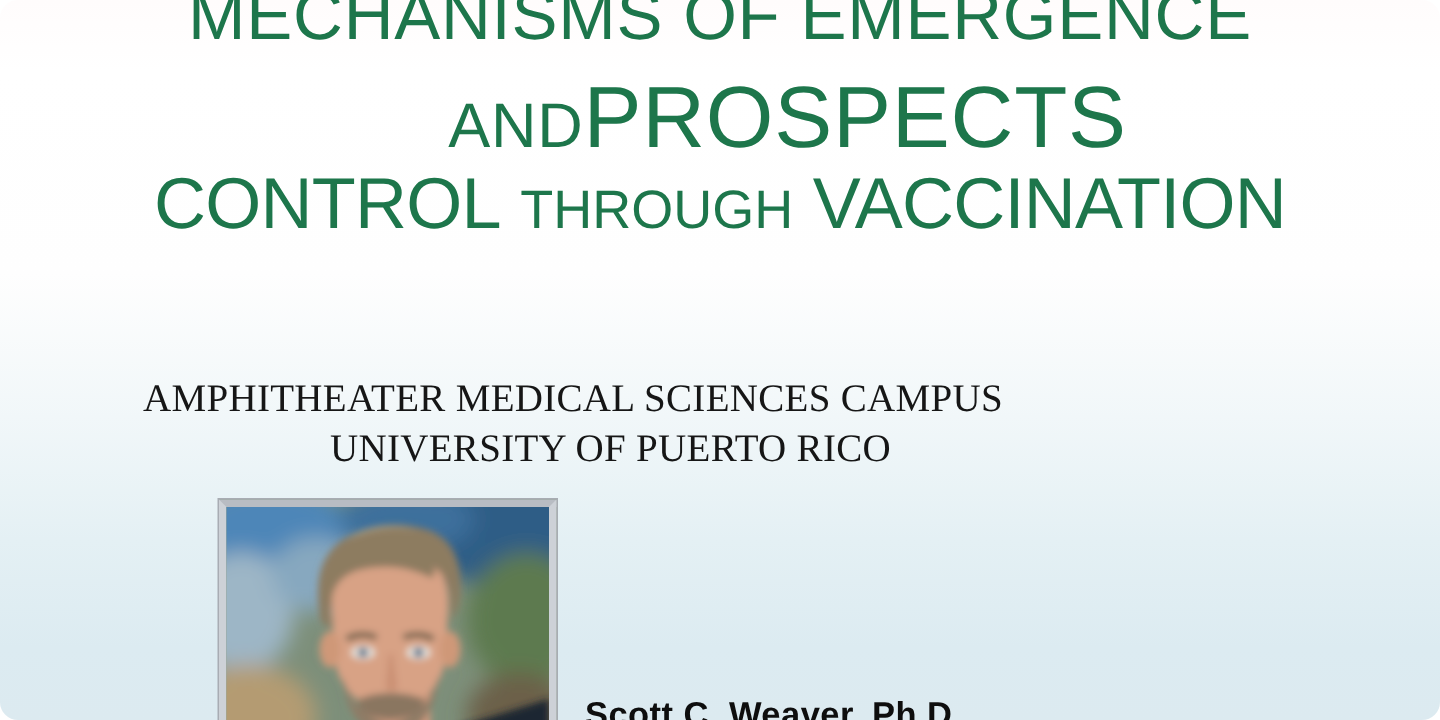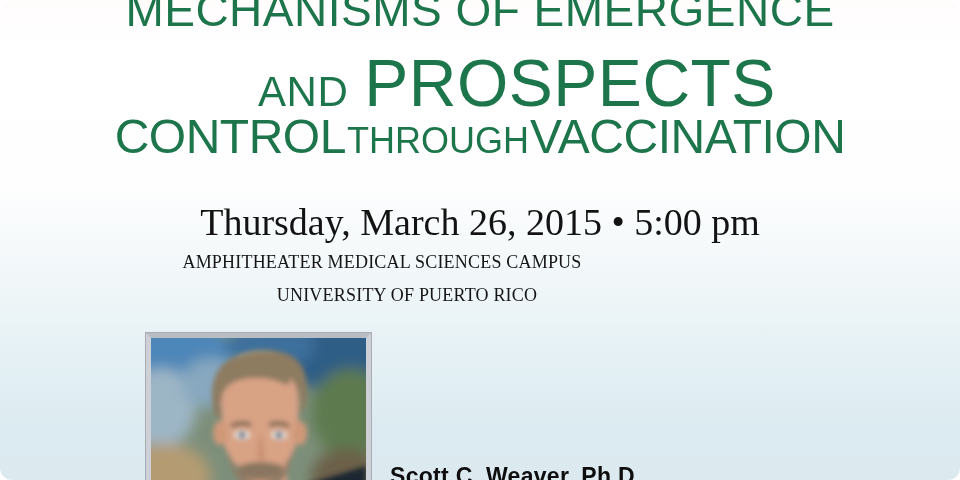--- a/index.html
+++ b/index.html
@@ -17,34 +17,34 @@
   
   .title-line {
     position:absolute; left:0; width:960px;
     display:flex; justify-content:center; align-items:baseline;
     color:#1d764b; white-space:pre; line-height:1;
     font-family:"Liberation Sans", sans-serif;
   }
   .t1 { top:-13px; font-size:46px; letter-spacing:0.5px; }
   .t2 { top:50px;padding-left:45px; }
   .t2 .small { font-size:42px; letter-spacing:0.5px; }
-  .t2 .big   { font-size:66px; letter-spacing:0.5px; margin:0 16px; }
+  .t2 .big   { font-size:58px; letter-spacing:0.5px; margin:0 0; }
   .t3 { top:113px; }
   .t3 .big   { font-size:48px; letter-spacing:-0.5px; }
-  .t3 .small { font-size:36px; letter-spacing:0px; margin:0 1px; }
+  .t3 .small { font-size:36px; letter-spacing:0px; margin:0 13px; }
 
   
   .date-line {
     position:absolute; top:203px; left:0; width:960px;
     text-align:center; font-family:"Liberation Serif", serif;
     font-size:38px; color:#131313; line-height:1; white-space:pre;
   }
   .venue-line {
     position:absolute; left:0; width:764px; text-align:center;
-    font-family:"Liberation Serif", serif; font-size:18px;
+    font-family:"Liberation Serif", serif; font-size:26px;
     color:#161616; line-height:1; letter-spacing:0.2px; white-space:pre;
   }
   .v1 { top:253px; }
   .v2 { top:286px;padding-left:25px; }
 
   
   .photo-frame {
     position:absolute; left:146px; top:333px;
     width:215px; height:160px;
     border:5px solid #cdd1d7;
@@ -74,21 +74,20 @@
     <span class="small">AND</span>
     <span class="big">PROSPECTS</span>
   </div>
 
   <div class="title-line t3">
     <span class="big">CONTROL</span>
     <span class="small">THROUGH</span>
     <span class="big">VACCINATION</span>
   </div>
 
-  <div class="date-line">Thursday, March 26, 2015 • 5:00 pm</div>
 
   <div class="venue-line v1">AMPHITHEATER MEDICAL SCIENCES CAMPUS</div>
 
   <div class="venue-line v2">UNIVERSITY OF PUERTO RICO</div>
 
   <div class="photo-frame">
     <svg width="215" height="160" viewBox="0 0 215 160">
       <defs>
         <filter id="soft" x="-30%" y="-30%" width="160%" height="160%">
           <feGaussianBlur stdDeviation="7"></feGaussianBlur>

